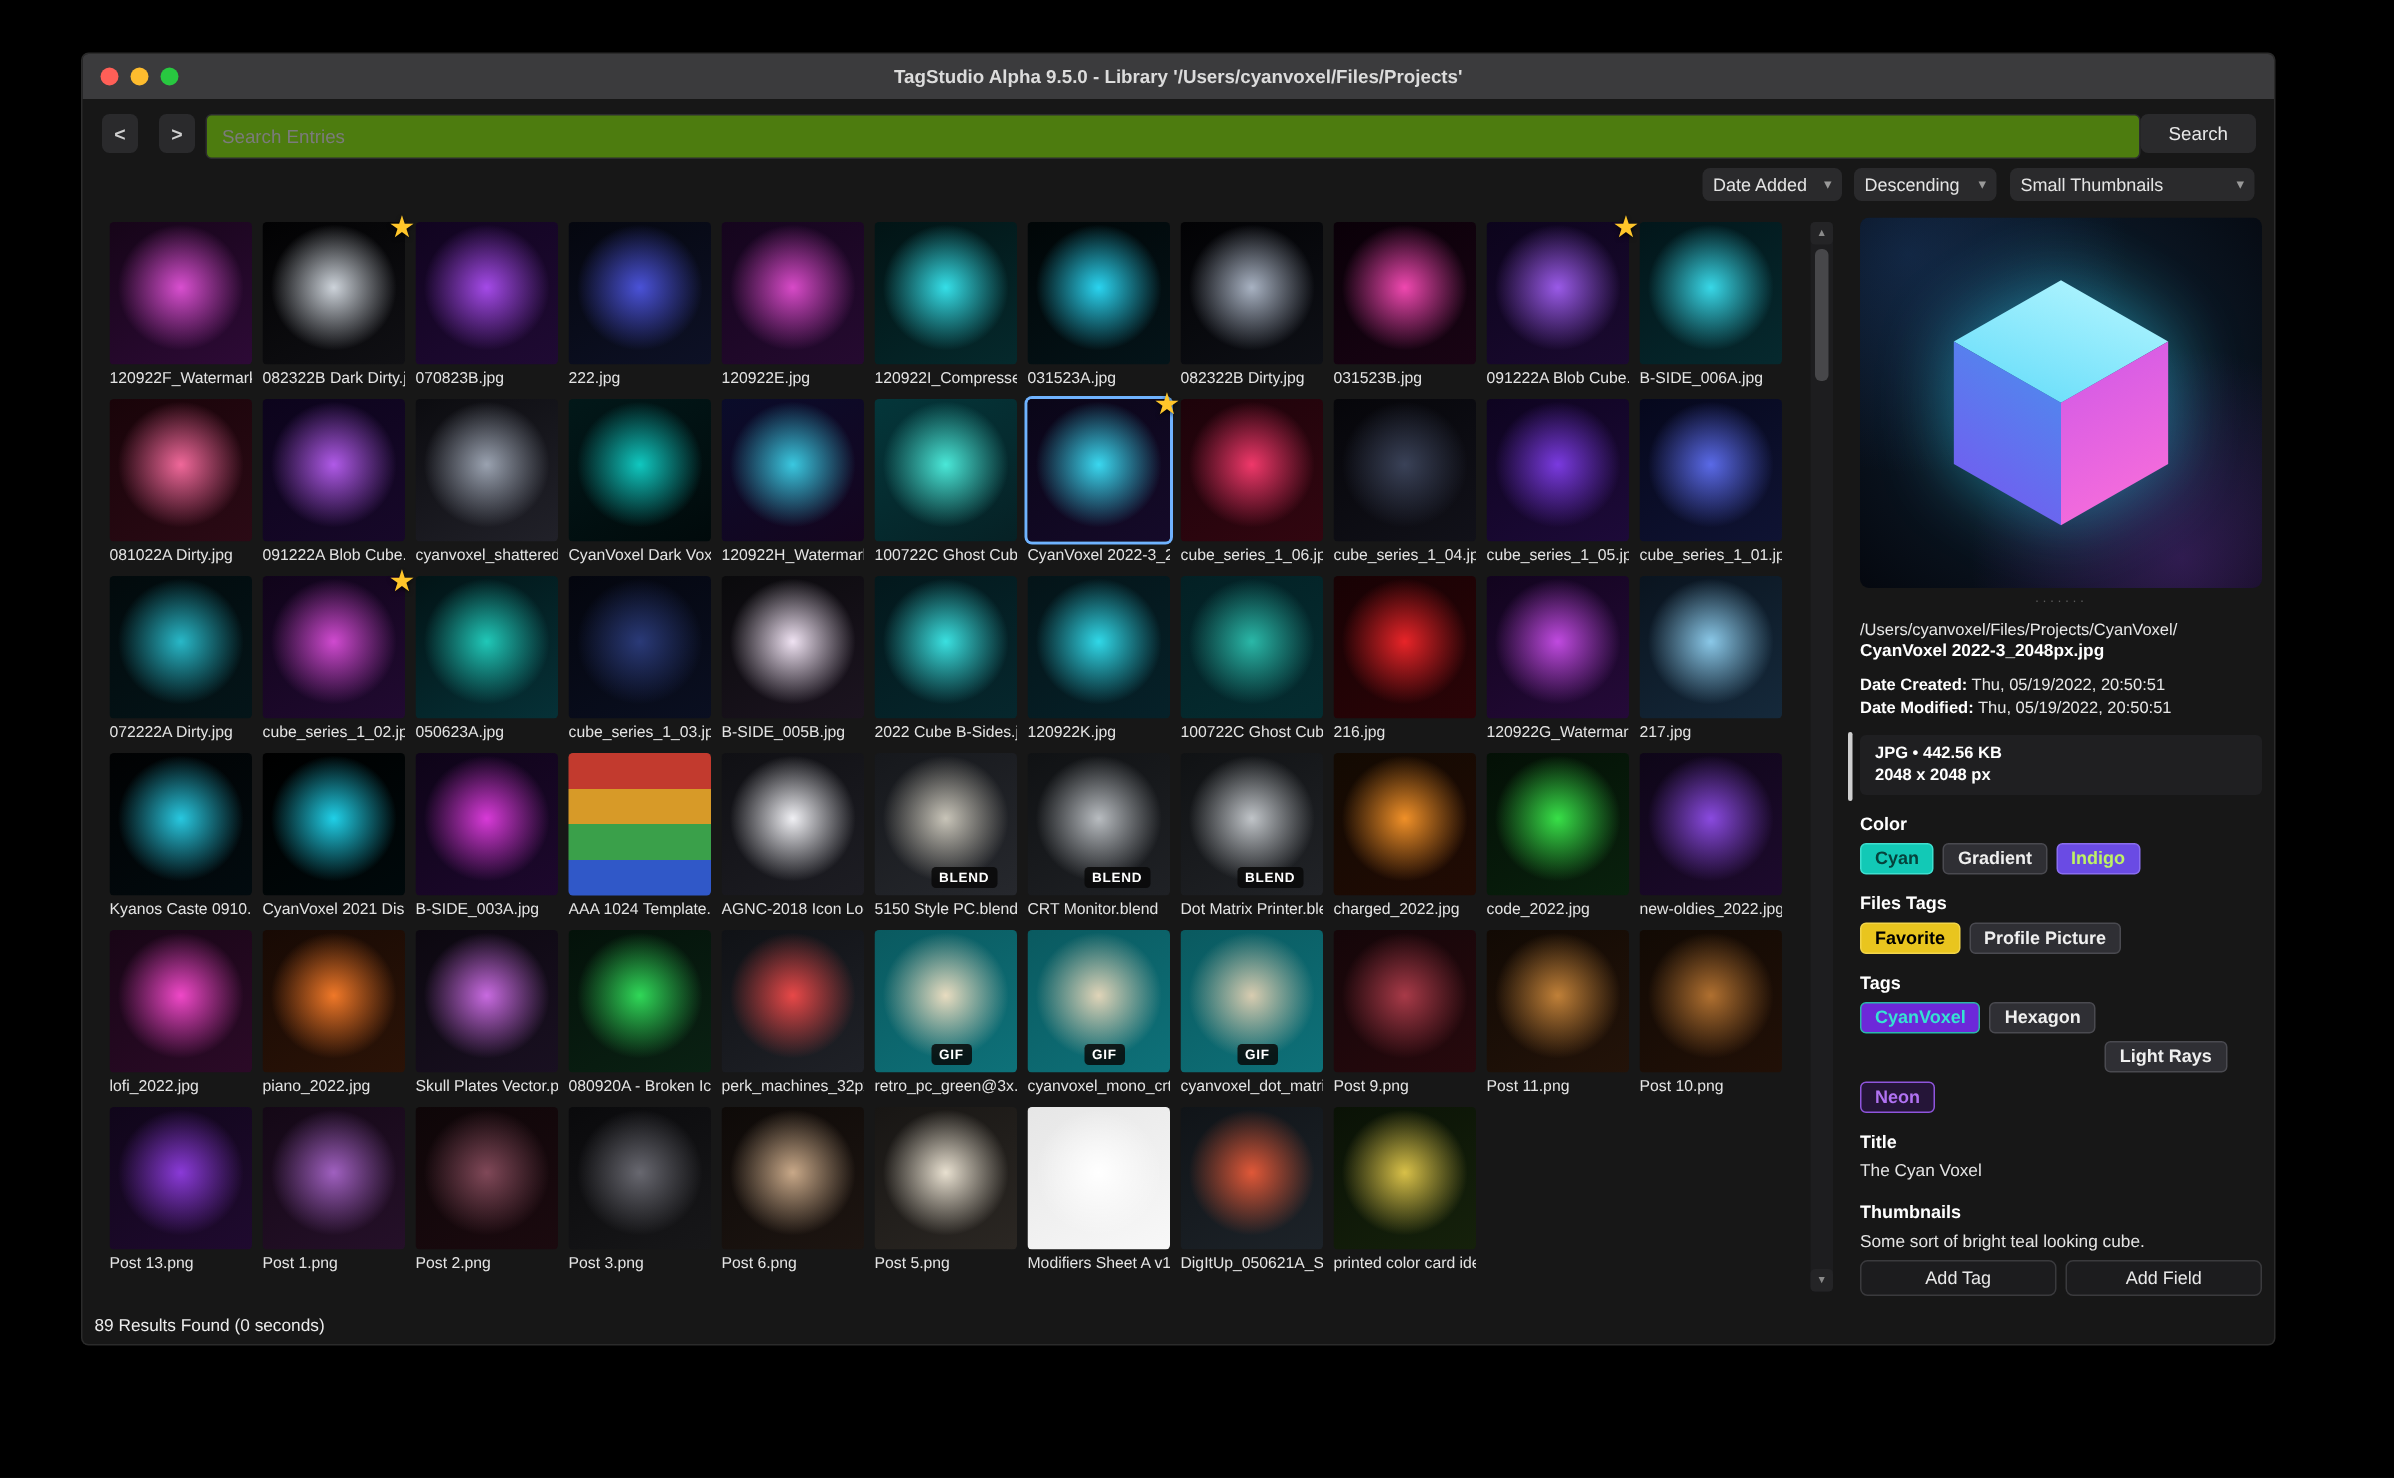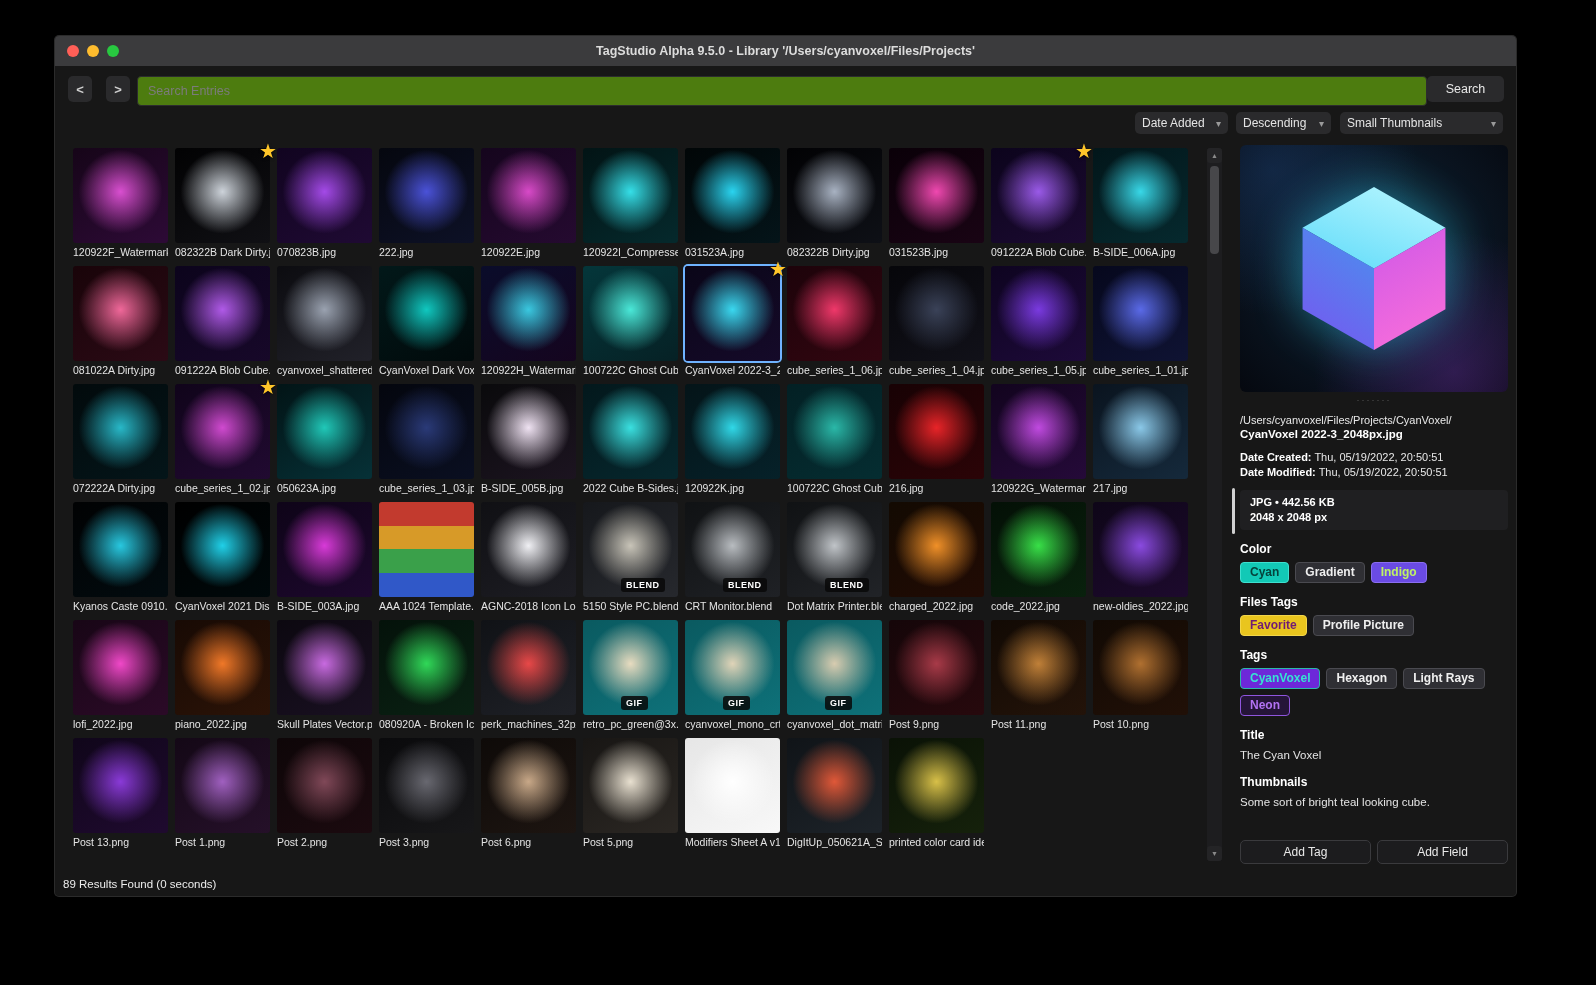--- a/index.html
+++ b/index.html
@@ -456,31 +456,31 @@
       <div class="pills">
           <span class="pill" style="background: rgb(18, 201, 182); color: rgb(5, 67, 60); border-color: rgb(63, 224, 208);">Cyan</span>
           <span class="pill" style="background: rgb(47, 47, 52); color: rgb(239, 239, 239); border-color: rgb(74, 74, 80);">Gradient</span>
           <span class="pill" style="background: rgb(106, 75, 228); color: #bef264; border-color: rgb(138, 110, 240); text-align: center;">Indigo</span>
         </div>
     </div>
 
     <div class="section">
       <div class="section-h">Files Tags</div>
       <div class="pills">
-          <span class="pill" style="background: rgb(233, 197, 30); color: #701a75; border-color: rgb(242, 213, 74);">Favorite</span>
+          <span class="pill" style="background: rgb(233, 197, 30); color: #000000; border-color: rgb(242, 213, 74);">Favorite</span>
           <span class="pill" style="background: rgb(47, 47, 52); color: rgb(239, 239, 239); border-color: rgb(74, 74, 80);">Profile Picture</span>
         </div>
     </div>
 
     <div class="section">
       <div class="section-h">Tags</div>
       <div class="pills">
           <span class="pill" style="background: #6d28d9; color: rgb(54, 226, 210); border-color: rgb(43, 184, 170);">CyanVoxel</span>
           <span class="pill" style="background: rgb(47, 47, 52); color: rgb(239, 239, 239); border-color: rgb(74, 74, 80);">Hexagon</span>
-          <span class="pill" style="background: rgb(47, 47, 52); color: rgb(239, 239, 239); border-color: rgb(74, 74, 80);">Light Rays</span>
+          <span class="pill" style="background: rgb(47, 47, 52); color: rgb(239, 239, 239); border-color: rgb(74, 74, 80); margin-top: 26px;">Light Rays</span>
           <span class="pill" style="background: rgb(37, 21, 56); color: rgb(177, 114, 242); border-color: rgb(143, 85, 221);">Neon</span>
         </div>
     </div>
 
     <div class="section">
       <div class="section-h">Title</div>
       <div class="value-text">The Cyan Voxel</div>
     </div>
 
     <div class="section">

